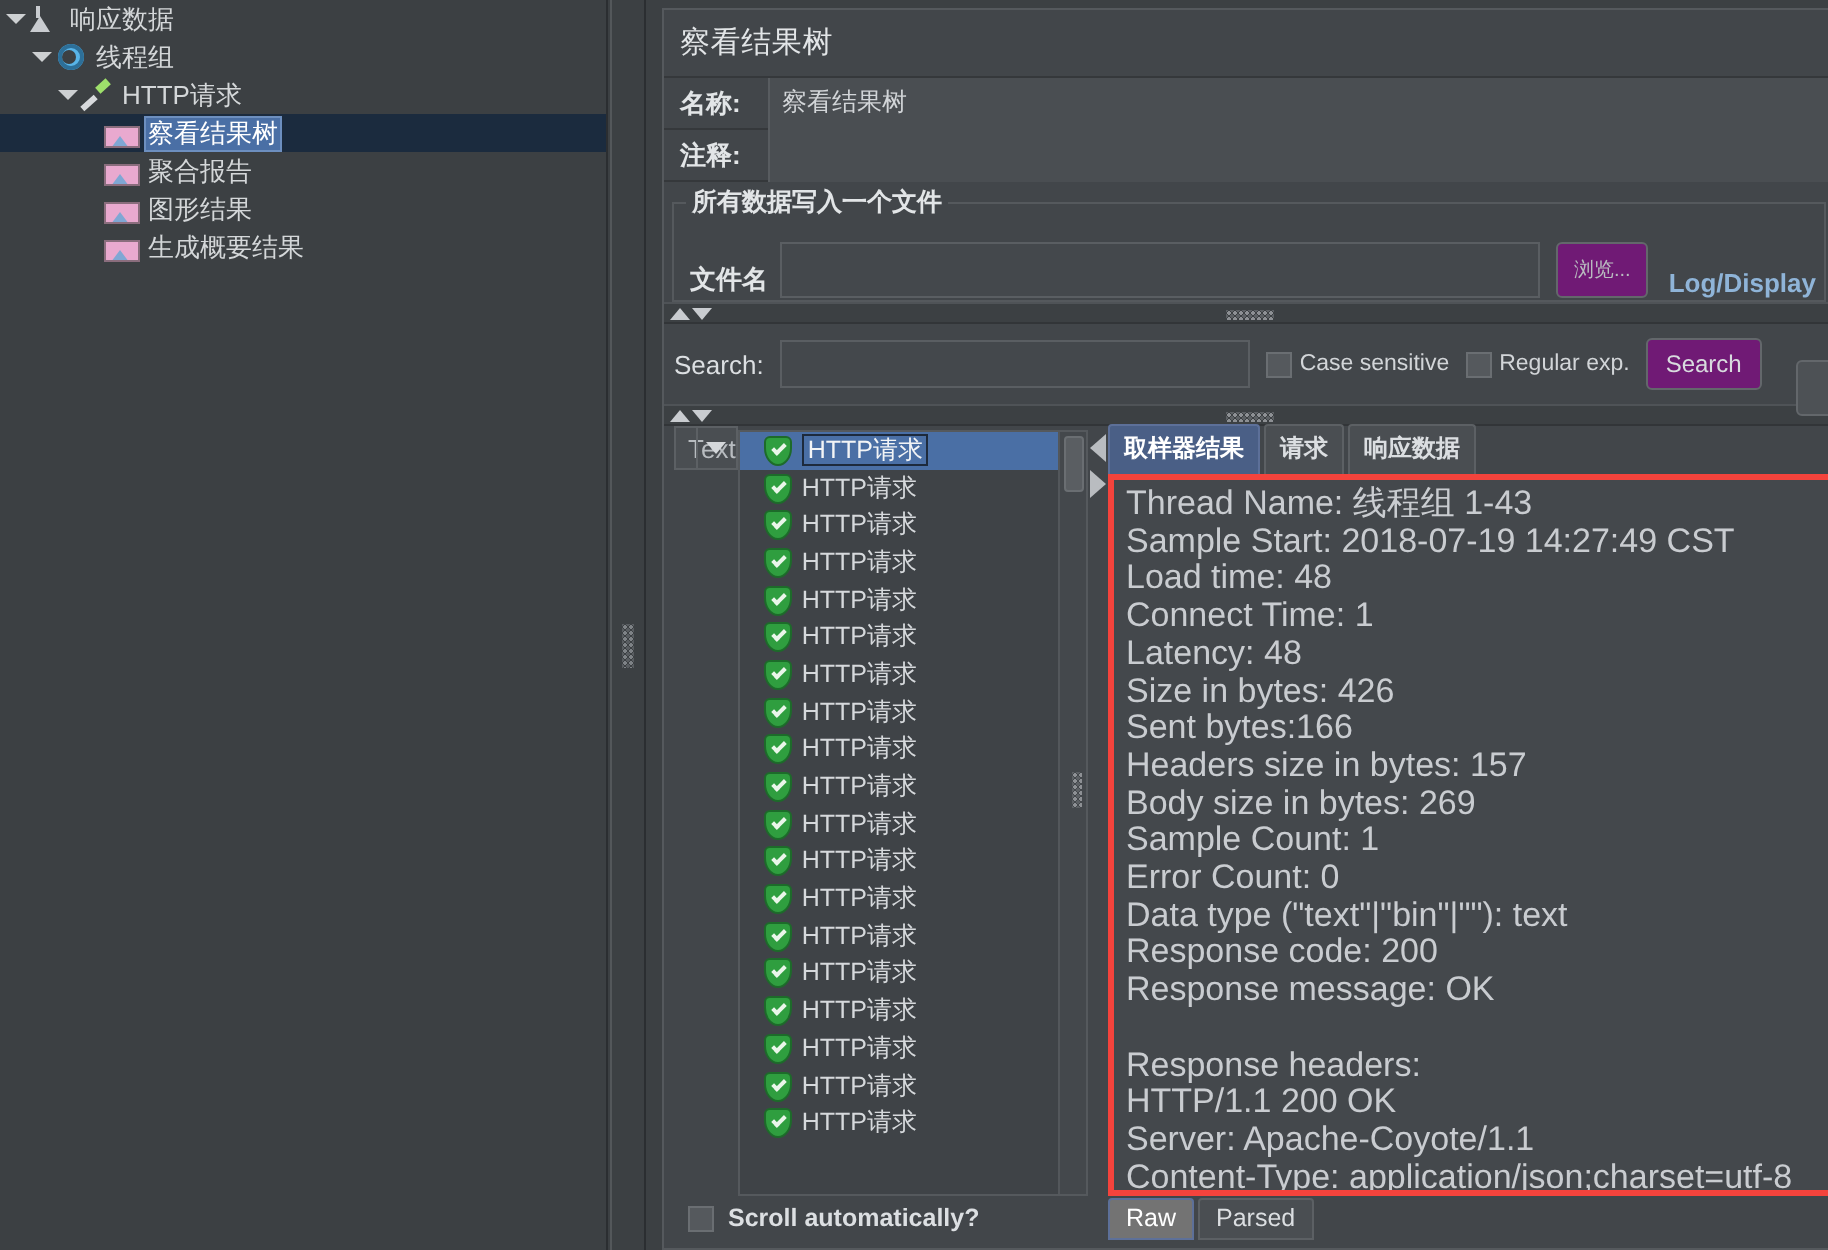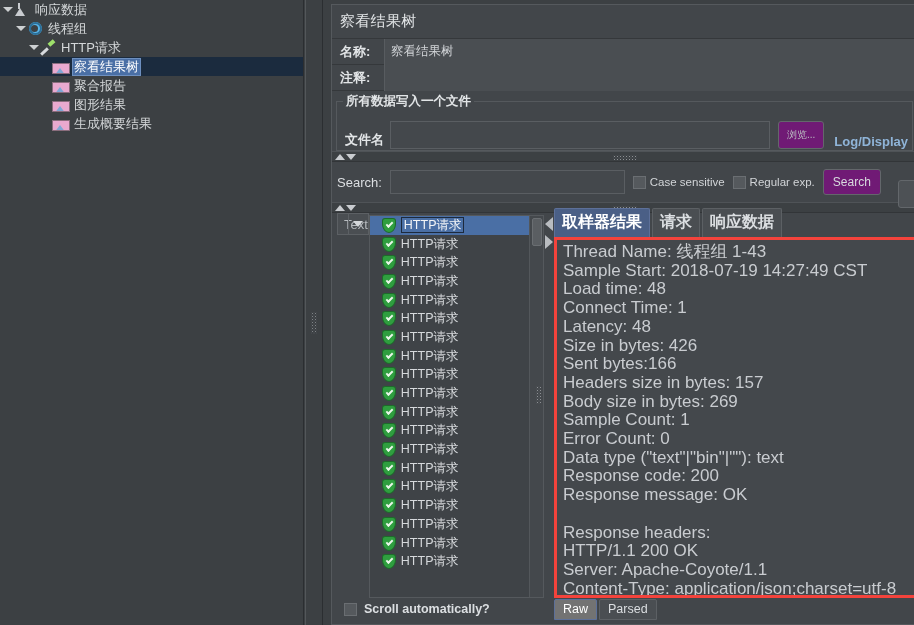--- a/index.html
+++ b/index.html
@@ -438,21 +438,21 @@
     display:flex;
     align-items:flex-end;
     height:24px;
     gap:2px;
   }
   .tab {
     background:#4a4e52;
     border:1px solid #5c6064;
     border-bottom:none;
     color:#dbdee1;
-    font-size:16px;
+    font-size:12px;
     font-weight:bold;
     padding:3px 7px 4px 7px;
     border-radius:2px 2px 0 0;
   }
   .tab.active {
     background:#4a5f86;
     border-color:#5d7099;
     color:#ffffff;
   }
   .detail-wrap {

